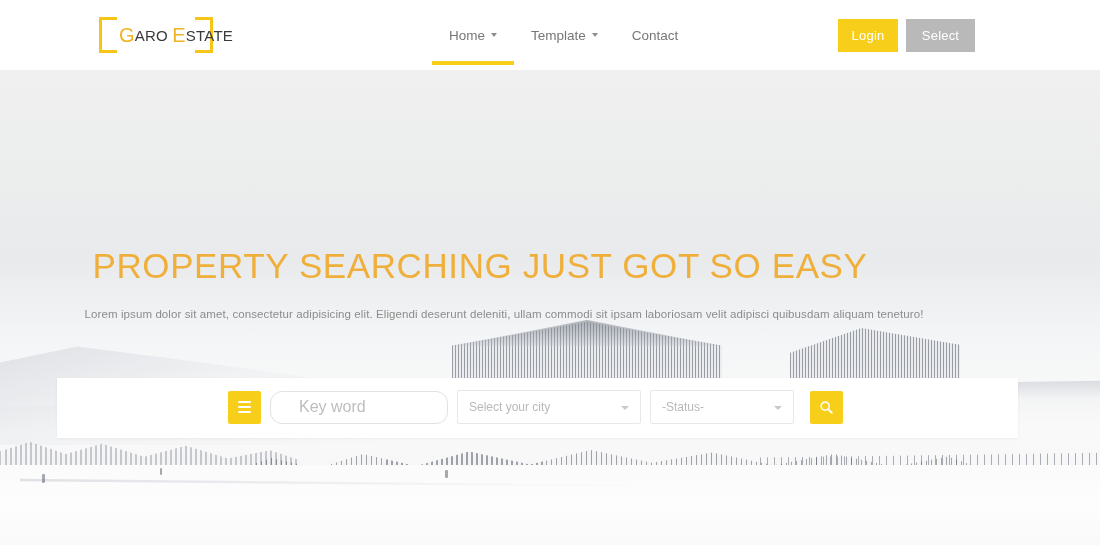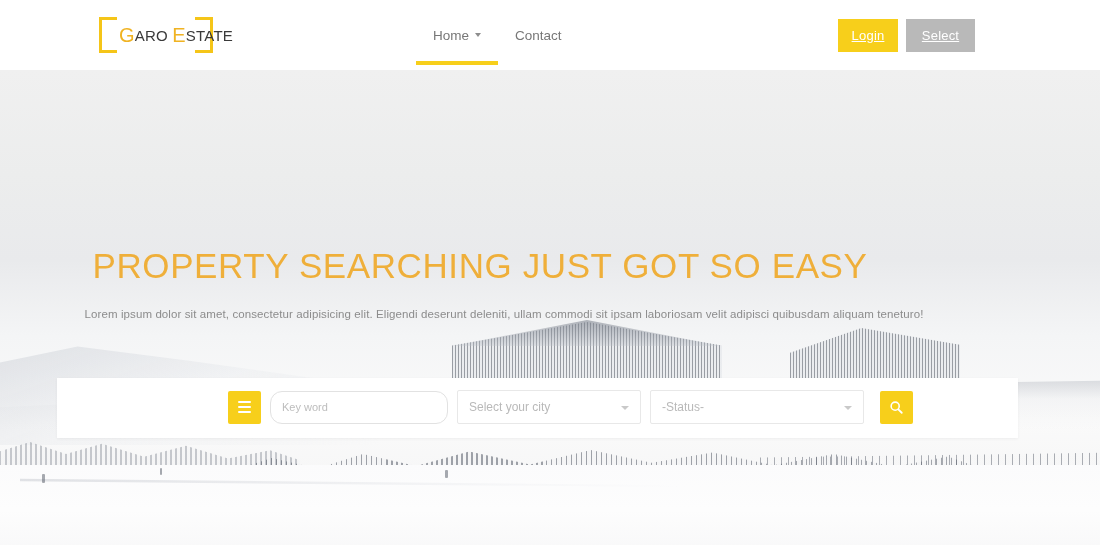--- a/index.html
+++ b/index.html
@@ -51,21 +51,21 @@
     margin-left:40px;
   }
   .logo-text .cap {
     color:#F0B323;
     font-size:20px;
     vertical-align:-1px;
   }
 
   .nav {
     position:absolute;
-    left:416px;
+    left:432px;
     top:0;
     height:70px;
     display:flex;
     align-items:center;
   }
   .nav-item {
     position:relative;
     height:70px;
     display:flex;
     align-items:center;
@@ -95,21 +95,20 @@
   .btn-login, .btn-submit {
     position:absolute;
     top:19px;
     height:33px;
     border:none;
     color:#ffffff;
     font-size:13px;
     font-family:"Liberation Sans", sans-serif;
     cursor:pointer;
     letter-spacing:.2px;
-    text-decoration:underline;
   }
   .btn-login  { left:838px; width:60px; background:#F7CF1B; }
   .btn-submit { left:906px; width:69px; background:#B9B9B9; }
 
   
   .hero {
     position:relative;
     width:1100px;
     height:475px;
     overflow:hidden;
@@ -274,22 +273,22 @@
   .menu-btn span {
     display:block;
     width:13px; height:2px;
     background:#ffffff;
     border-radius:1px;
   }
   .keyword-input {
     width:178px; height:33px;
     border:1px solid #e2e2e2;
     border-radius:12px;
-    padding:0 11px;
-    font-size:11px;
+    padding:0 28px;
+    font-size:16px;
     color:#777;
     font-family:"Liberation Sans", sans-serif;
     outline:none;
     background:#fff;
   }
   .keyword-input::placeholder { color:#bdbdbd; }
   .sel {
     position:relative;
     height:33px;
     border:1px solid #e8e8e8;
@@ -297,21 +296,21 @@
     background:#fff;
     display:flex;
     align-items:center;
     padding:16px 11px;
     font-size:12px;
     color:#b9b9b9;
     cursor:pointer;
     white-space:nowrap;
   }
   .sel-city   { width:184px; }
-  .sel-status { width:214px; }
+  .sel-status { width:144px; }
   .sel .dd-caret {
     position:absolute;
     right:11px; top:15px;
     width:0; height:0;
     border-left:4px solid transparent;
     border-right:4px solid transparent;
     border-top:4px solid #c9c9c9;
   }
   .search-btn {
     width:33px; height:33px;
@@ -335,20 +334,24 @@
     <span class="bracket bk-tl"></span>
     <span class="bracket bk-bl"></span>
     <span class="bracket bk-tr"></span>
     <span class="bracket bk-br"></span>
     <span class="logo-text"><span class="cap">G</span><span>ARO </span><span class="cap">E</span><span>STATE</span></span>
   </div>
 
   <nav class="nav">
     <div class="nav-item active">
       <span>Home</span>
+      <span class="caret"></span>
+    </div>
+    <div class="nav-item">
+      <span>Template</span>
       <span class="caret"></span>
     </div>
     <div class="nav-item">
       <span>Contact</span>
     </div>
   </nav>
 
   <button class="btn-login">Login</button>
   <button class="btn-submit">Select</button>
 </div>

